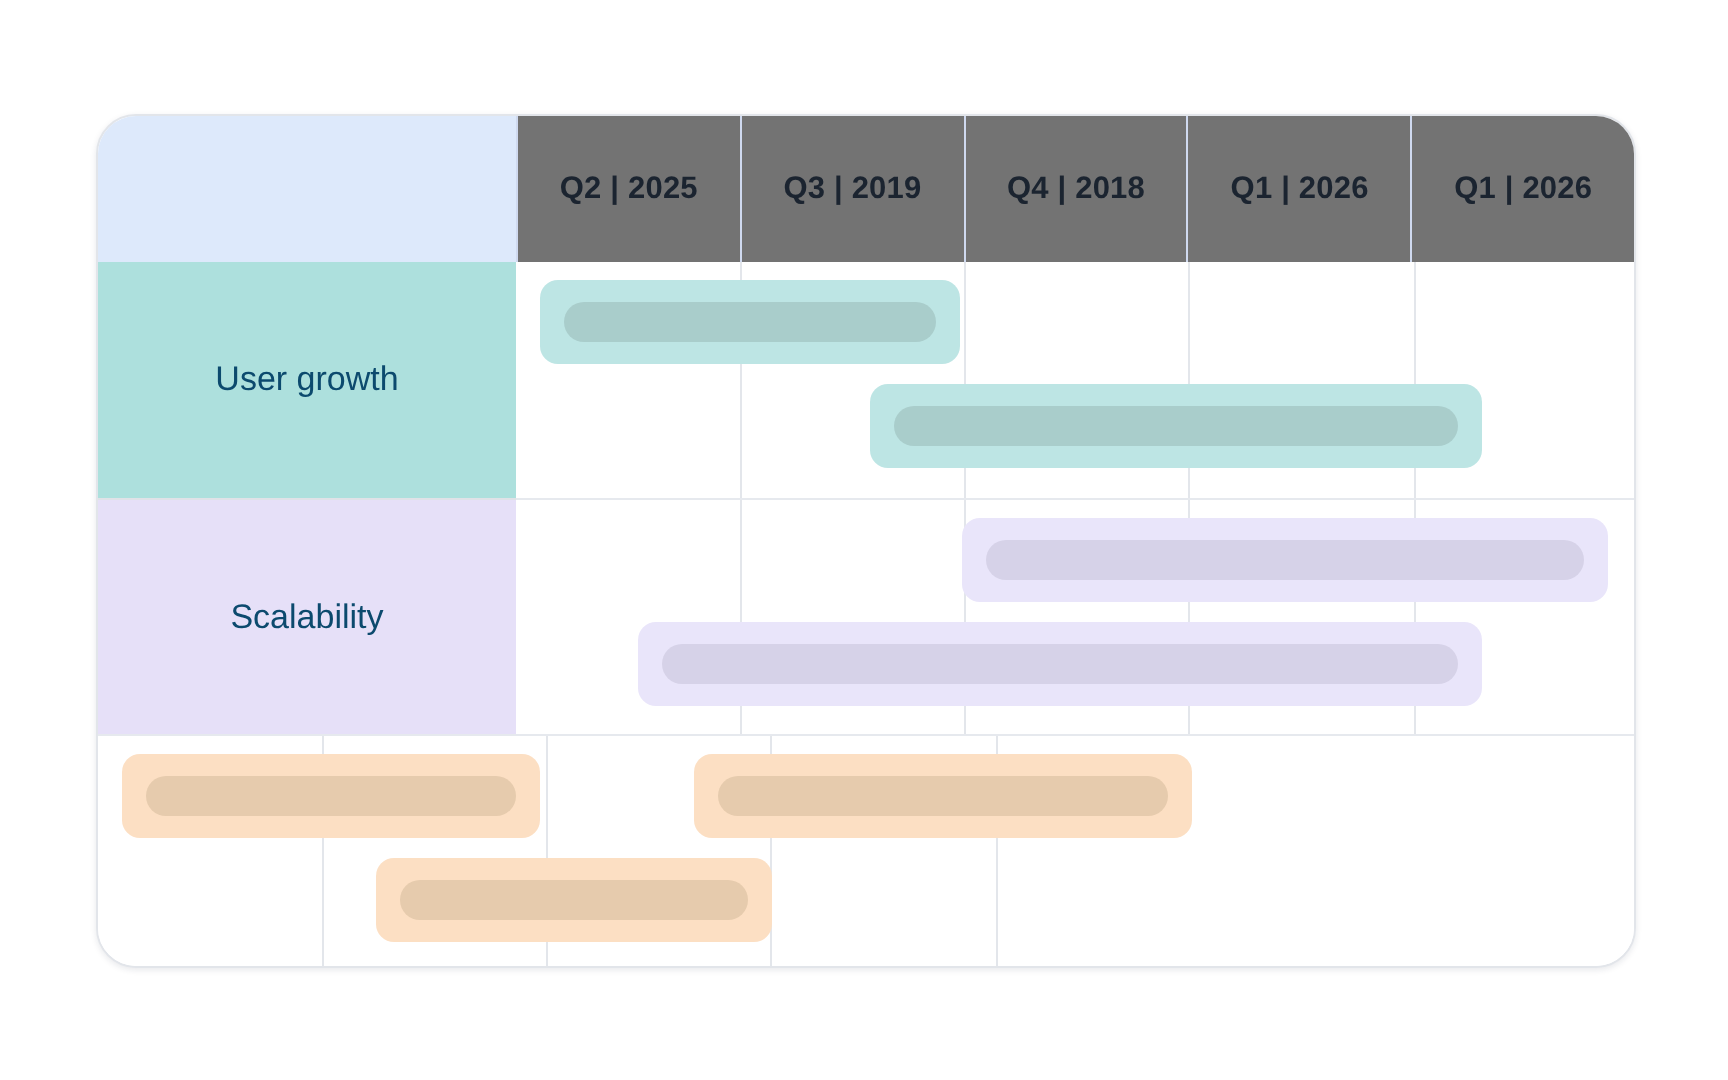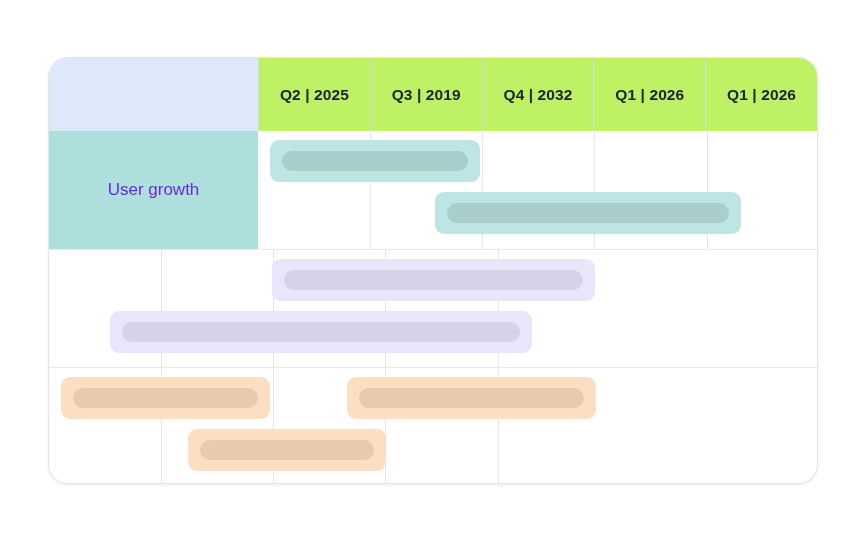--- a/index.html
+++ b/index.html
@@ -36,21 +36,21 @@
   }
   .header-corner {
     width: 209px;
     height: 100%;
     background: #dde9fb;
     flex: 0 0 209px;
   }
   .header-cell {
     flex: 1 1 0;
     height: 100%;
-    background: #bef264;
+    background: #737373;
     display: flex;
     align-items: center;
     justify-content: center;
     font-size: 15.5px;
     font-weight: bold;
     color: #1b2430;
     letter-spacing: 0.1px;
     border-left: 1px solid #cfd9ef;
   }
 
@@ -67,21 +67,21 @@
     height: 118px;
     display: flex;
   }
   .row-label {
     flex: 0 0 209px;
     width: 209px;
     display: flex;
     align-items: center;
     justify-content: center;
     font-size: 17px;
-    color: #6d28d9;
+    color: #0c4a6e;
     border-top: 1px solid #dfe2e7;
   }
   .row:first-child .row-label { border-top: none; }
 
   .row-track {
     position: relative;
     flex: 1 1 auto;
     background: #ffffff;
     border-top: 1px solid #e6e9ee;
   }
@@ -123,21 +123,21 @@
 </style>
 </head>
 <body>
 
 <div id="gantt-card">
 
   <div class="header-row">
     <div class="header-corner"></div>
     <div class="header-cell">Q2 | 2025</div>
     <div class="header-cell">Q3 | 2019</div>
-    <div class="header-cell">Q4 | 2032</div>
+    <div class="header-cell">Q4 | 2018</div>
     <div class="header-cell">Q1 | 2026</div>
     <div class="header-cell">Q1 | 2026</div>
   </div>
 
   <div class="body">
 
     <div class="row">
       <div class="row-label lbl-teal">User growth</div>
       <div class="row-track">
         <div class="track-line" style="left:112px"></div>
@@ -148,20 +148,21 @@
         <div class="bar teal" style="left:12px; top:9px; width:210px;">
           <div class="bar-inner"></div>
         </div>
         <div class="bar teal" style="left:177px; top:61px; width:306px;">
           <div class="bar-inner"></div>
         </div>
       </div>
     </div>
 
     <div class="row">
+      <div class="row-label lbl-lav">Scalability</div>
       <div class="row-track">
         <div class="track-line" style="left:112px"></div>
         <div class="track-line" style="left:224px"></div>
         <div class="track-line" style="left:336px"></div>
         <div class="track-line" style="left:449px"></div>
 
         <div class="bar lav" style="left:223px; top:9px; width:323px;">
           <div class="bar-inner"></div>
         </div>
         <div class="bar lav" style="left:61px; top:61px; width:422px;">

